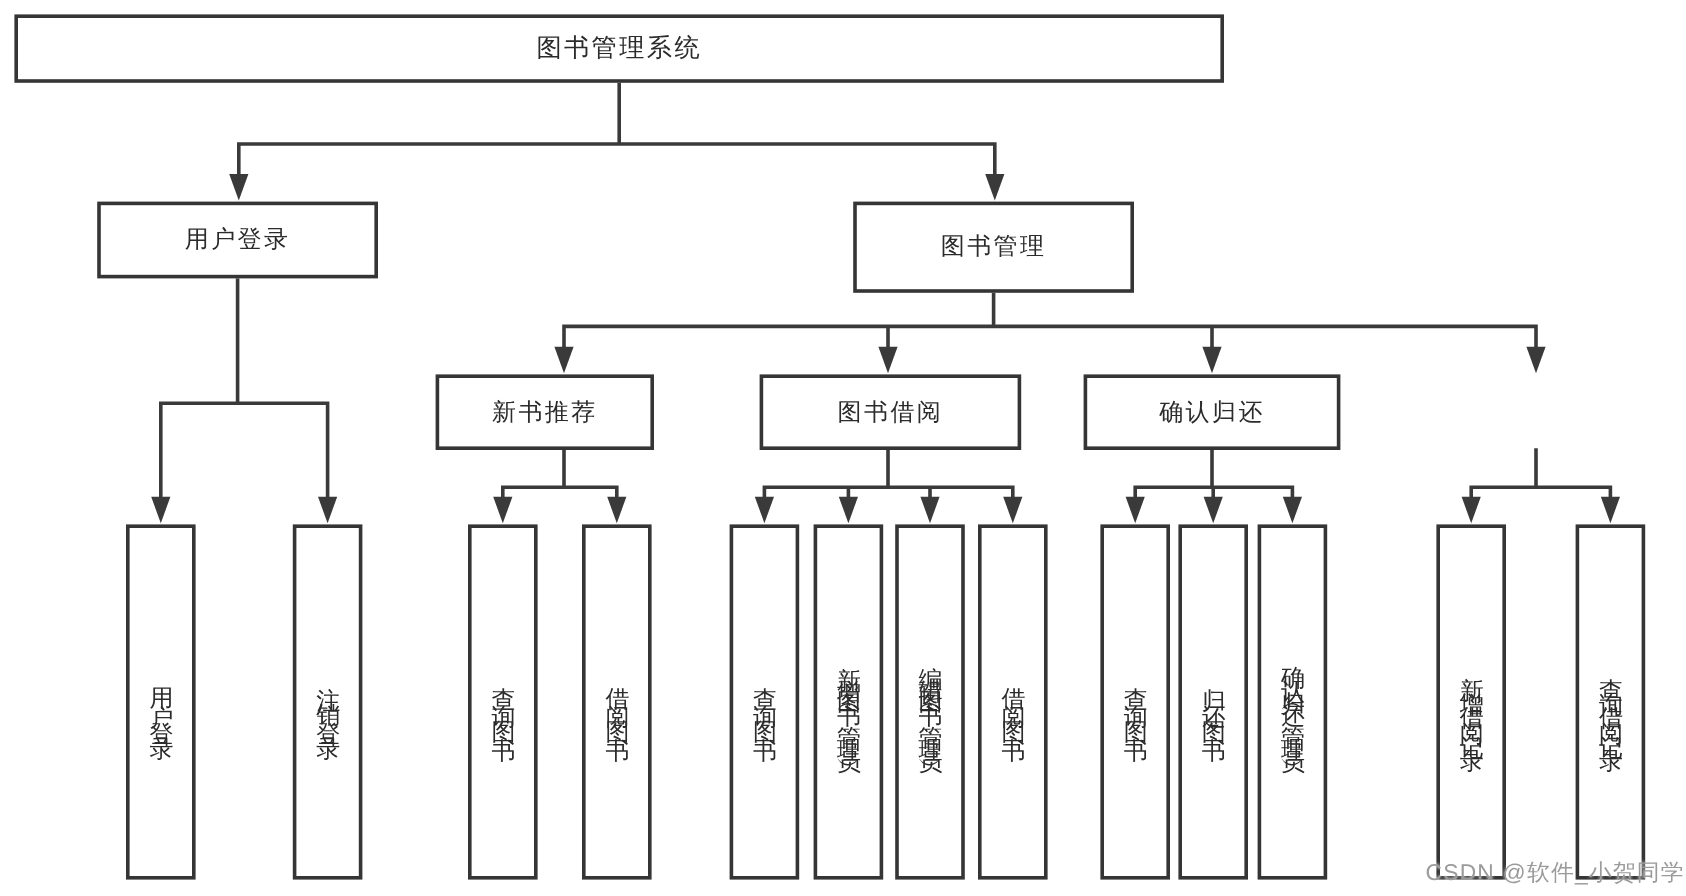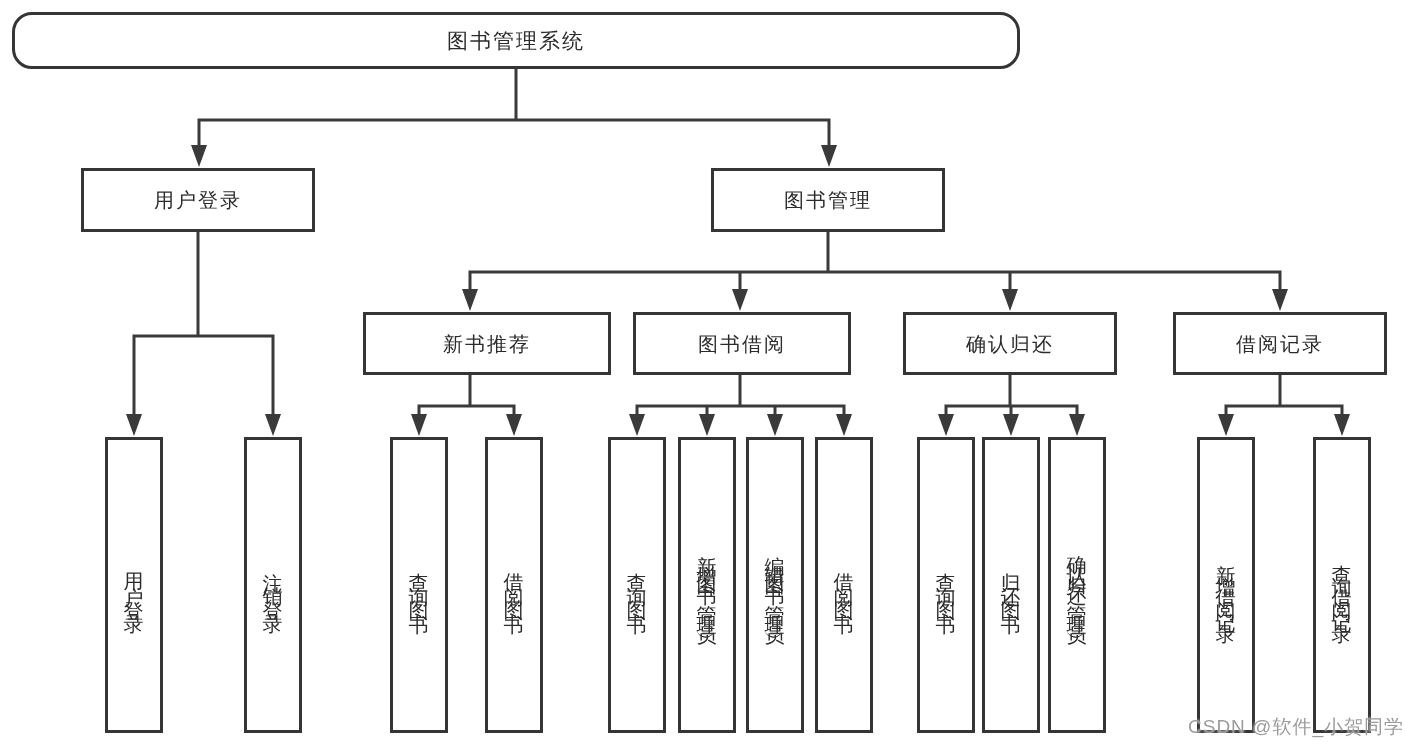--- a/index.html
+++ b/index.html
@@ -102,29 +102,28 @@
     <path d="M1010,375 V406 M946,406 H1077 M946,406 V416 M1011,406 V416 M1077,406 V416"></path>
     <polygon points="946,436 938,414 954,414"></polygon>
     <polygon points="1011,436 1003,414 1019,414"></polygon>
     <polygon points="1077,436 1069,414 1085,414"></polygon>
 
     <path d="M1280,375 V406 M1226,406 H1342 M1226,406 V416 M1342,406 V416"></path>
     <polygon points="1226,436 1218,414 1234,414"></polygon>
     <polygon points="1342,436 1334,414 1350,414"></polygon>
   </svg>
 
-  <div class="node root" style="left:12px; top:12px; width:1008px; height:57px;border-radius:20px;">图书管理系统</div>
+  <div class="node root" style="left:12px; top:12px; width:1008px; height:57px;">图书管理系统</div>
 
   <div class="node" style="left:81px; top:168px; width:234px; height:64px;">用户登录</div>
-  <div class="node" style="left:711px; top:168px; width:234px; height:64px;">图书管理</div>
+  <div class="node" style="left:711px; top:168px; width:234px; height:76px;">图书管理</div>
 
-  <div class="node" style="left:363px; top:312px; width:248px; height:63px;">新书推荐</div>
+  <div class="node" style="left:363px; top:312px; width:182px; height:63px;">新书推荐</div>
   <div class="node" style="left:633px; top:312px; width:218px; height:63px;">图书借阅</div>
   <div class="node" style="left:903px; top:312px; width:214px; height:63px;">确认归还</div>
-  <div class="node" style="left:1173px; top:312px; width:214px; height:63px;">借阅记录</div>
 
   <div class="node vnode ls4" style="left:105px; top:437px; width:58px; height:296px;">用户登录</div>
   <div class="node vnode ls4" style="left:244px; top:437px; width:58px; height:296px;">注销登录</div>
 
   <div class="node vnode ls4" style="left:390px; top:437px; width:58px; height:296px;">查询图书</div>
   <div class="node vnode ls4" style="left:485px; top:437px; width:58px; height:296px;">借阅图书</div>
 
   <div class="node vnode ls4" style="left:608px; top:437px; width:58px; height:296px;">查询图书</div>
   <div class="node vnode ls9" style="left:678px; top:437px; width:58px; height:296px;">新增图书（管理员）</div>
   <div class="node vnode ls9" style="left:746px; top:437px; width:58px; height:296px;">编辑图书（管理员）</div>

